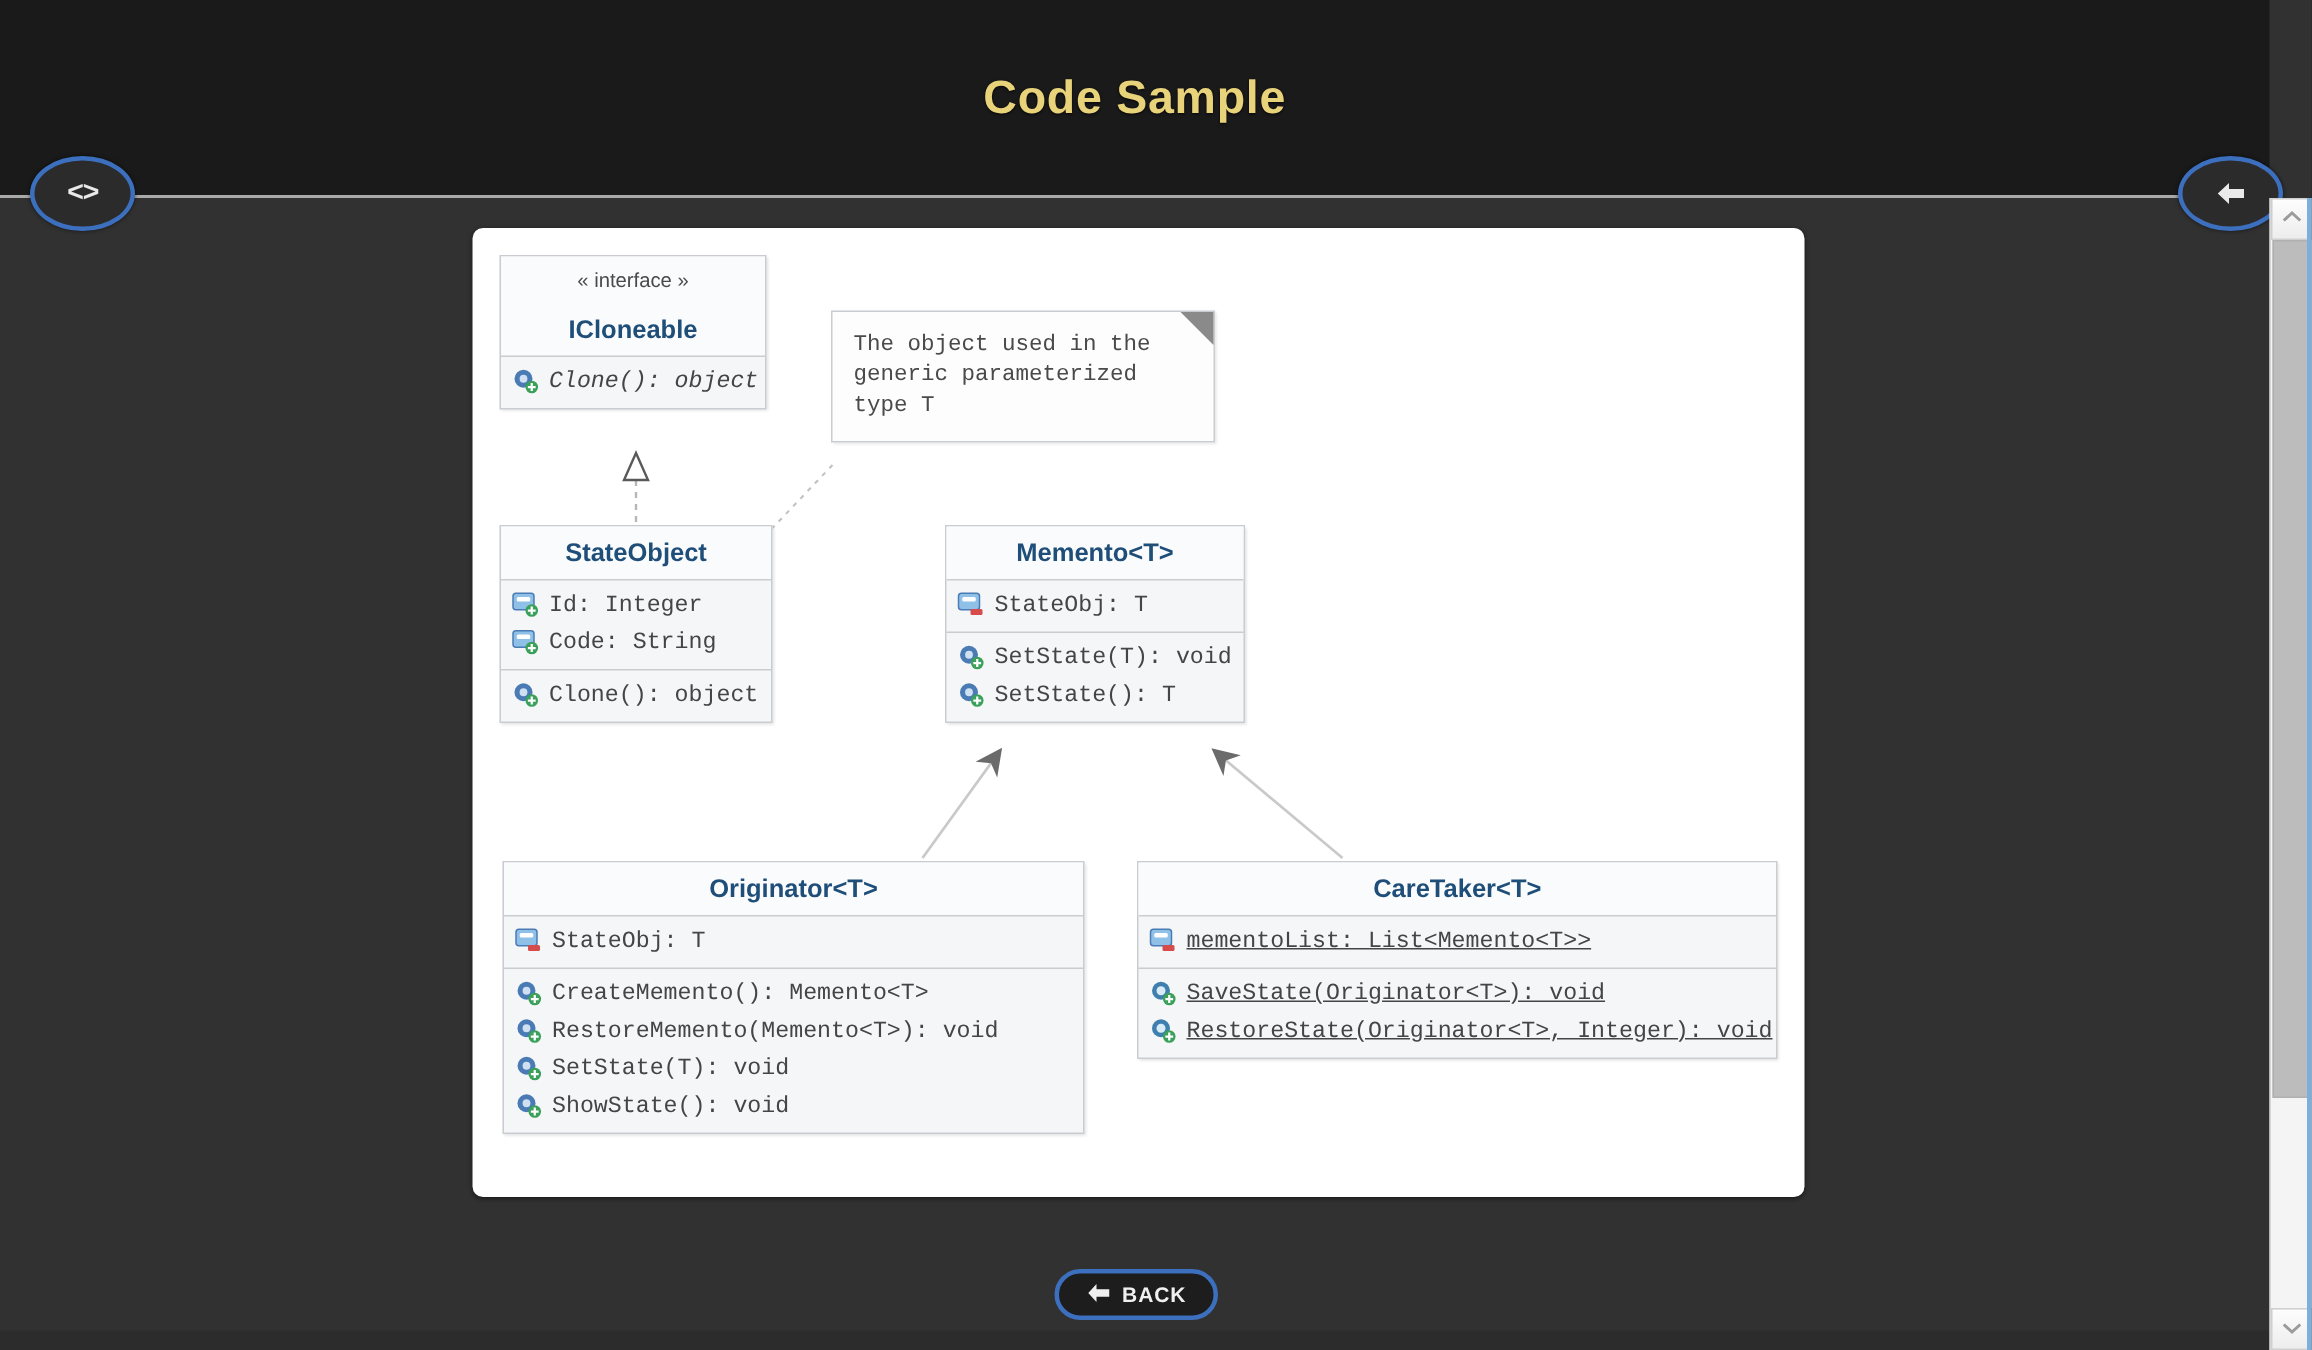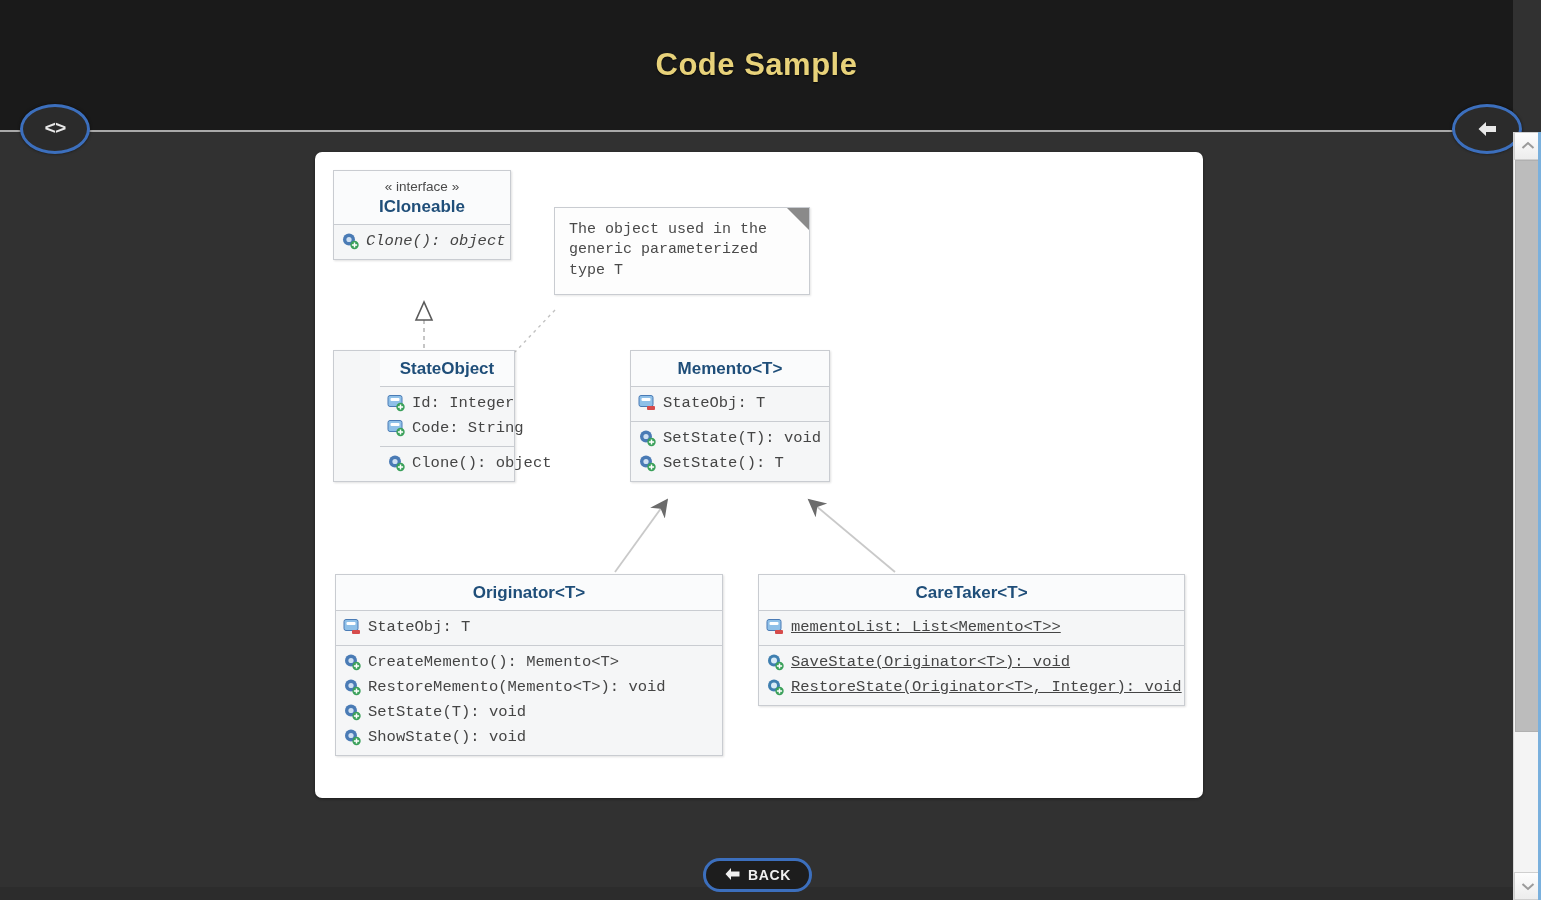--- a/index.html
+++ b/index.html
@@ -67,21 +67,21 @@
     padding: 8px 10px 7px;
     font-weight: bold; font-size: 17px;
     color: #1f4e79;
     border-bottom: 1px solid #c9ccd1;
     white-space: nowrap;
   }
   .uml .stereotype {
     display: block;
     font-weight: normal; font-style: normal;
     font-size: 13.5px; color: #4a4a4a;
-    margin-bottom: 3px;
+    margin-bottom: 16px;
   }
   .uml .compartment { padding: 4px 0 5px; border-bottom: 1px solid #c9ccd1; }
   .uml .compartment:last-child { border-bottom: none; }
   .uml .member {
     display: flex; align-items: center;
     padding: 2px 8px 2px 7px;
     font-size: 15.5px; color: #454545;
     white-space: nowrap; line-height: 1.35;
   }
   .uml .member .mtext { display: inline-block; font-family: Liberation Mono, monospace; }
@@ -113,21 +113,20 @@
   .back-btn {
     position: absolute; left: 703px; top: 846px;
     width: 109px; height: 34px;
     background: #1d1d1d;
     border: 3px solid #3c6fbd;
     border-radius: 18px;
     display: flex; align-items: center; justify-content: center;
     gap: 7px;
     color: #f0f0f0; font-size: 14px; font-weight: bold; letter-spacing: .6px;
     cursor: pointer;
-    margin-top: 12px;
   }
 
   
   .scrollbar {
     position: absolute; left: 1513px; top: 132px;
     width: 28px; height: 768px;
     background: #f0f0f0;
     border-left: 1px solid #d6d6d6;
   }
   .sb-btn {
@@ -207,21 +206,21 @@
           <span class="mtext">Clone(): object</span>
         </div>
       </div>
     </div>
 
     <div class="note" style="left:239px; top:55px; width:256px; height:88px;font-family:Liberation Mono, monospace;">
       <span class="fold"></span>
       <span>The object used in the generic parameterized type T</span>
     </div>
 
-    <div class="uml" style="left:18px; top:198px; width:182px;padding-left:46px;">
+    <div class="uml" style="left:18px; top:198px; width:182px;">
       <div class="title-cell">
         <span>StateObject</span>
       </div>
       <div class="compartment">
         <div class="member">
           <span class="micon">
             <svg width="20" height="18" viewBox="0 0 20 18">
               <rect x="1" y="1.5" width="14" height="11" rx="2" fill="#8fc0e8" stroke="#4a7bb5"></rect>
               <rect x="3.5" y="4" width="9" height="3" rx="1" fill="#ffffff"></rect>
               <circle cx="13.5" cy="13" r="4.2" fill="#3aa05a"></circle>

